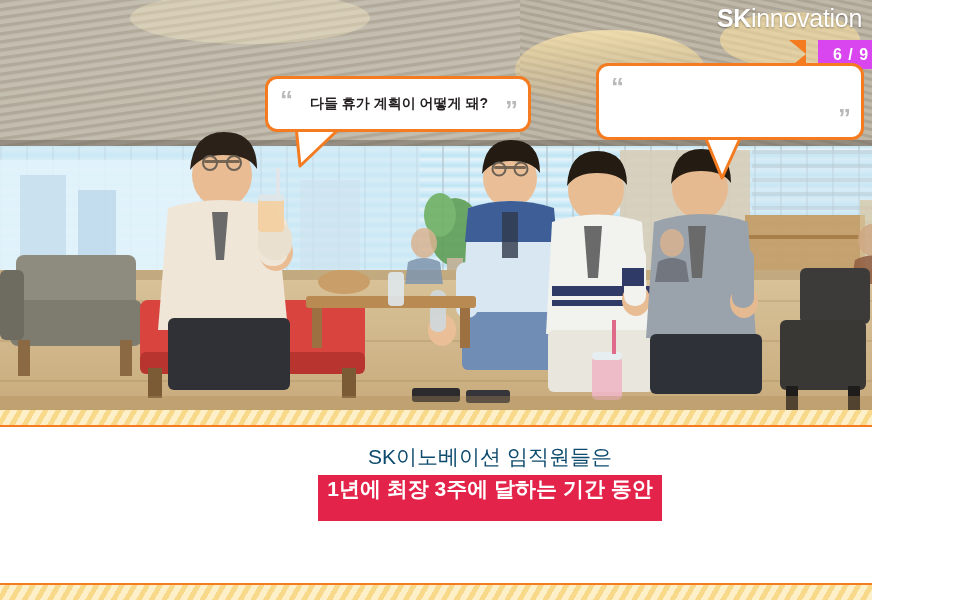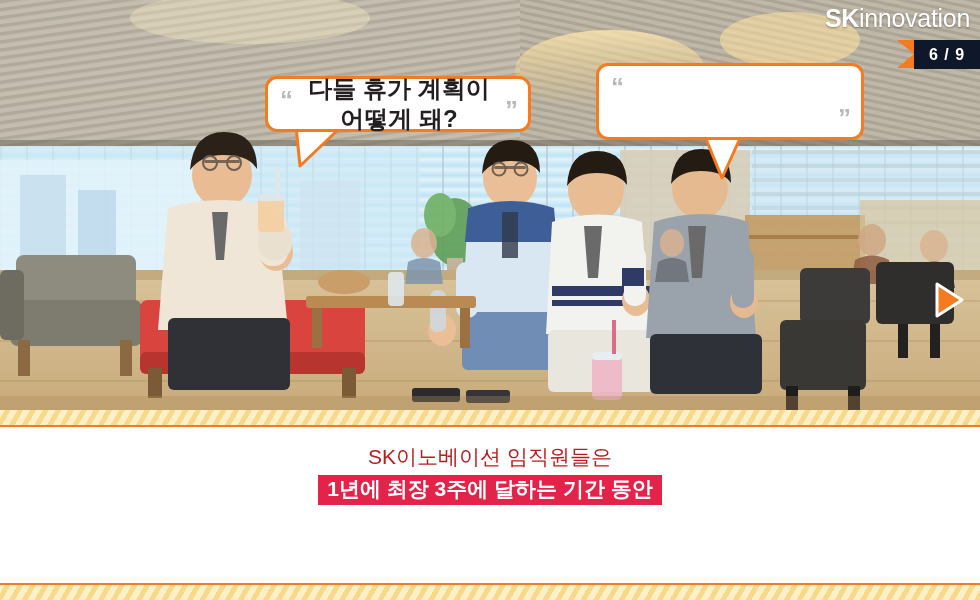--- a/index.html
+++ b/index.html
@@ -5,21 +5,21 @@
   html, body {
     margin: 0;
     padding: 0;
     background: #ffffff;
   }
   body {
     font-family: "Liberation Sans", "DejaVu Sans", sans-serif;
   }
   #page {
     position: relative;
-    width: 980px;
+    width: 872px;
     height: 600px;
     overflow: hidden;
     background: #ffffff;
   }
 
   
   .photo {
     position: absolute;
     left: 0; top: 0;
     width: 980px; height: 412px;
@@ -52,23 +52,23 @@
   .ribbon .tail {
     position: absolute;
     left: -17px; top: 0;
     width: 0; height: 0;
     border-top: 14.5px solid #f47b20;
     border-bottom: 14.5px solid #f47b20;
     border-left: 17px solid transparent;
   }
   .ribbon .body {
     position: absolute;
-    left: 0; top: 0;
+    left: 12px; top: 0;
     width: 66px; height: 29px;
-    background: #0f172a;
+    background: #d946ef;
     color: #ffffff;
     font-size: 16px;
     font-weight: bold;
     display: flex;
     align-items: center;
     justify-content: center;
     letter-spacing: 1px;
   }
 
   
@@ -98,21 +98,21 @@
   .bubble .q-close { right: 10px; bottom: 6px; }
   .bubble .txt {
     color: #231f20;
     font-weight: bold;
     text-align: center;
     line-height: 1.25;
     white-space: pre-line;
   }
 
   #bubble-1 { left: 265px; top: 76px; width: 266px; height: 56px; }
-  #bubble-1 .txt { font-size: 24px; padding: 0 14px 0 16px; }
+  #bubble-1 .txt { font-size: 14px; padding: 0 14px 0 16px; }
 
   #bubble-2 { left: 596px; top: 63px; width: 268px; height: 77px; }
   #bubble-2 .txt { font-size: 18px; padding: 2px 16px 0 18px; }
 
   .tail-svg { position: absolute; overflow: visible; }
   #tail-1 { left: 290px; top: 126px; }
   #tail-2 { left: 700px; top: 134px; }
 
   
   .play-btn {
@@ -142,31 +142,31 @@
     position: absolute;
     left: 0; top: 428px;
     width: 980px; height: 153px;
     background: #ffffff;
     text-align: center;
     padding-top: 14px;
     box-sizing: border-box;
   }
   .cap-line {
     font-size: 21px;
-    color: #b91c1c;
+    color: #0c4a6e;
     font-weight: normal;
     line-height: 1.42;
     white-space: nowrap;
   }
   .cap-line.hl {
     display: inline-block;
     background: #e4234a;
     color: #ffffff;
     font-weight: bold;
-    padding: 1px 9px 3px 9px;
+    padding: 1px 9px 19px 9px;
     line-height: 1.25;
     margin-top: 3px;
   }
   .cap-row { line-height: 1.45; }
 </style>
 </head>
 <body>
 
 <div id="page">
 

